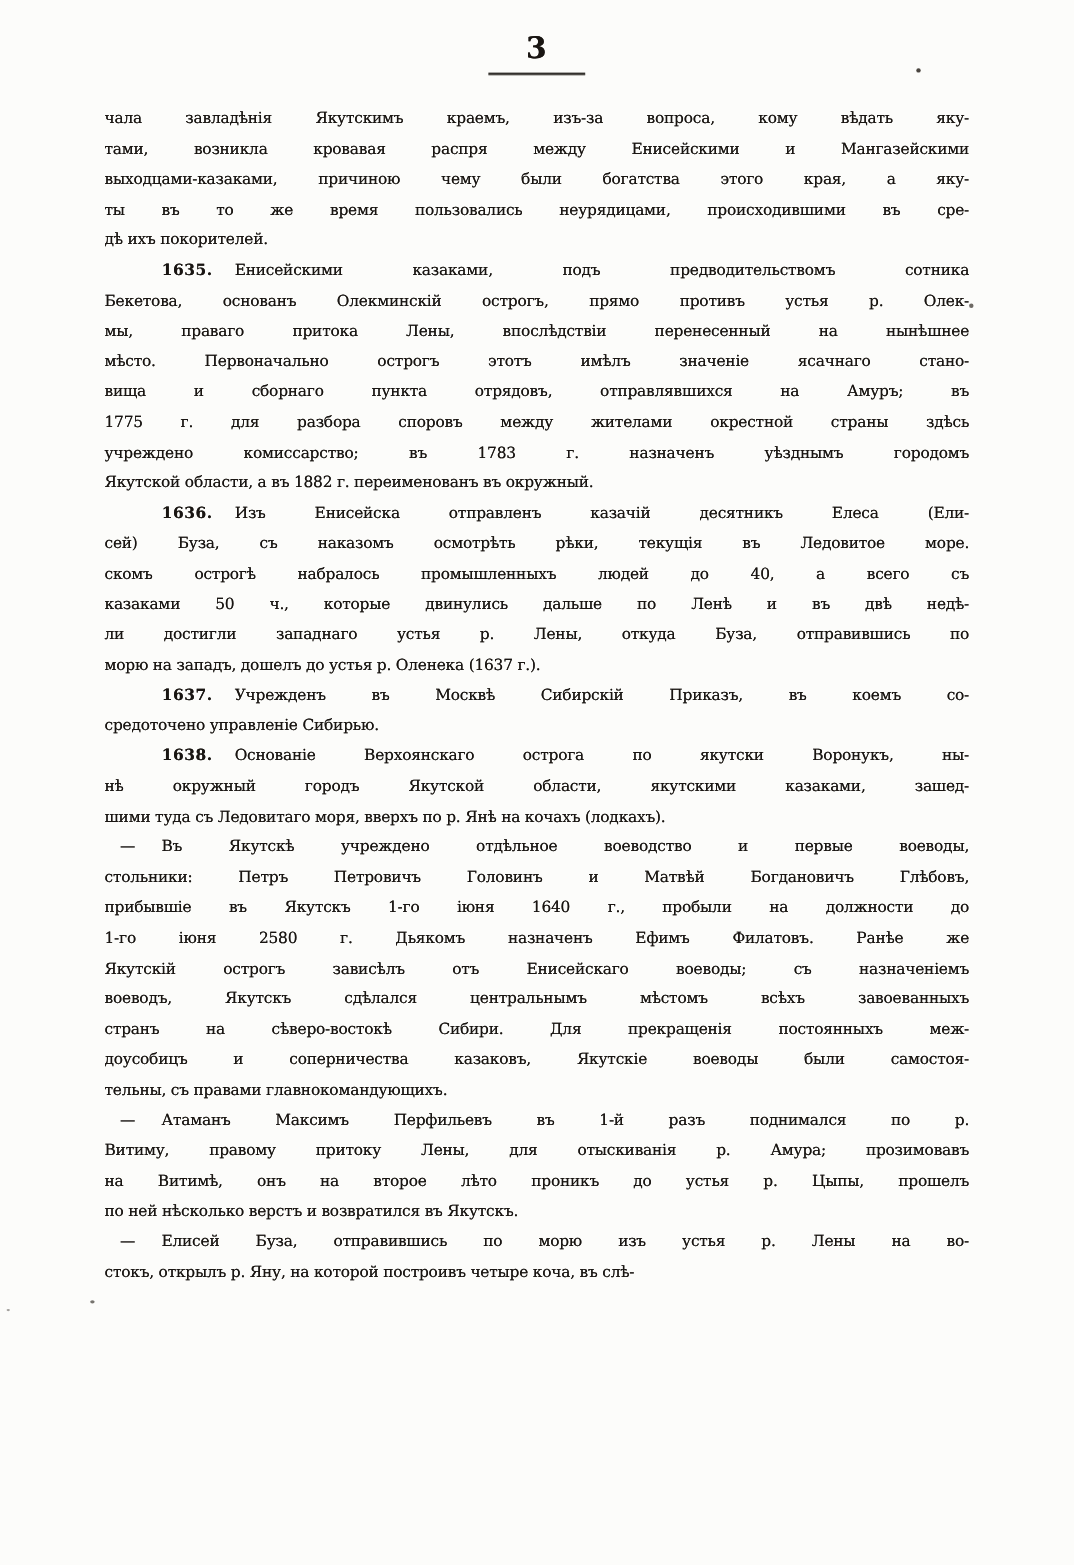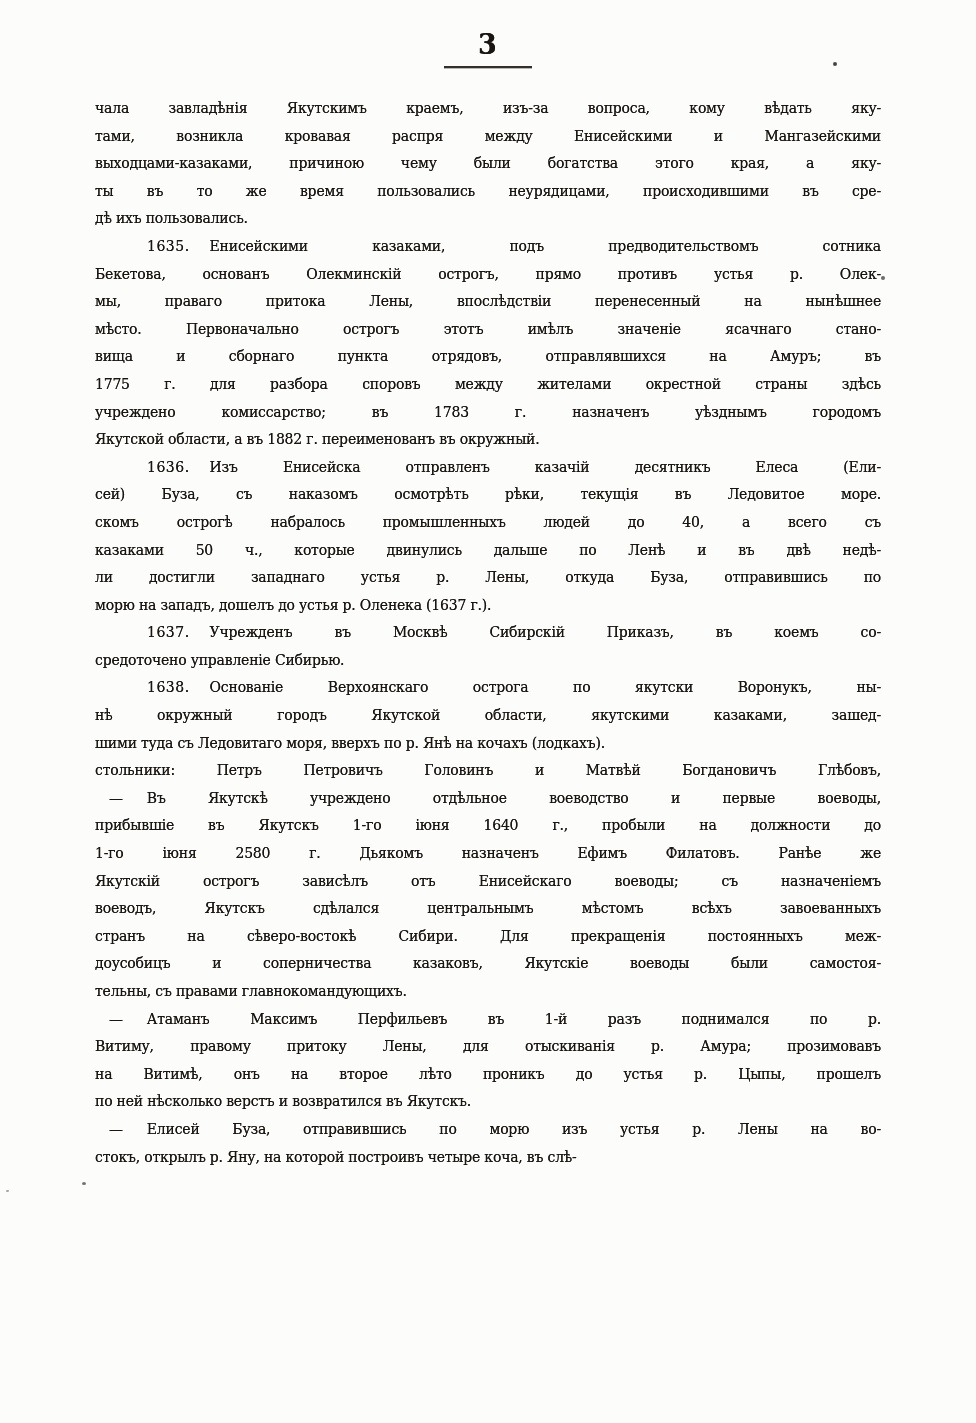--- a/index.html
+++ b/index.html
@@ -46,21 +46,21 @@
     text-align-last: justify;
     text-shadow: 0 0 0.6px rgba(25,22,18,0.85);
     white-space: normal;
   }
   .line.last {
     text-align-last: left;
   }
   .p-year .line.first { padding-left: 52px; }
   .p-dash .line.first { padding-left: 14px; }
   .label.year {
-    font-weight: normal;
+    font-weight: bold;
     margin-right: 20px;
     letter-spacing: 0.5px;
   }
   .label.dash {
     margin-right: 24px;
   }
   .scan-speck {
     position: absolute;
     background: #4a453f;
     border-radius: 50%;
@@ -78,21 +78,21 @@
     <div class="page-number">3</div>
     <div class="page-number-rule"></div>
   </header>
 
   <article class="text-block">
       <div class="para p-plain">
         <div class="line first">чала завладѣнія Якутскимъ краемъ, изъ-за вопроса, кому вѣдать яку-</div>
         <div class="line">тами, возникла кровавая распря между Енисейскими и Мангазейскими</div>
         <div class="line">выходцами-казаками, причиною чему были богатства этого края, а яку-</div>
         <div class="line">ты въ то же время пользовались неурядицами, происходившими въ сре-</div>
-        <div class="line last">дѣ ихъ пользовались.</div>
+        <div class="line last">дѣ ихъ покорителей.</div>
       </div>
       <div class="para p-year">
         <div class="line first"><span class="label year">1635.</span>Енисейскими казаками, подъ предводительствомъ сотника</div>
         <div class="line">Бекетова, основанъ Олекминскій острогъ, прямо противъ устья р. Олек-</div>
         <div class="line">мы, праваго притока Лены, впослѣдствіи перенесенный на нынѣшнее</div>
         <div class="line">мѣсто. Первоначально острогъ этотъ имѣлъ значеніе ясачнаго стано-</div>
         <div class="line">вища и сборнаго пункта отрядовъ, отправлявшихся на Амуръ; въ</div>
         <div class="line">1775 г. для разбора споровъ между жителами окрестной страны здѣсь</div>
         <div class="line">учреждено комиссарство; въ 1783 г. назначенъ уѣзднымъ городомъ</div>
         <div class="line last">Якутской области, а въ 1882 г. переименованъ въ окружный.</div>
@@ -108,22 +108,22 @@
       <div class="para p-year">
         <div class="line first"><span class="label year">1637.</span>Учрежденъ въ Москвѣ Сибирскій Приказъ, въ коемъ со-</div>
         <div class="line last">средоточено управленіе Сибирью.</div>
       </div>
       <div class="para p-year">
         <div class="line first"><span class="label year">1638.</span>Основаніе Верхоянскаго острога по якутски Воронукъ, ны-</div>
         <div class="line">нѣ окружный городъ Якутской области, якутскими казаками, зашед-</div>
         <div class="line last">шими туда съ Ледовитаго моря, вверхъ по р. Янѣ на кочахъ (лодкахъ).</div>
       </div>
       <div class="para p-dash">
+        <div class="line first"><span class="label dash">—</span>Въ Якутскѣ учреждено отдѣльное воеводство и первые воеводы,</div>
         <div class="line">стольники: Петръ Петровичъ Головинъ и Матвѣй Богдановичъ Глѣбовъ,</div>
-        <div class="line first"><span class="label dash">—</span>Въ Якутскѣ учреждено отдѣльное воеводство и первые воеводы,</div>
         <div class="line">прибывшіе въ Якутскъ 1-го іюня 1640 г., пробыли на должности до</div>
         <div class="line">1-го іюня 2580 г. Дьякомъ назначенъ Ефимъ Филатовъ. Ранѣе же</div>
         <div class="line">Якутскій острогъ зависѣлъ отъ Енисейскаго воеводы; съ назначеніемъ</div>
         <div class="line">воеводъ, Якутскъ сдѣлался центральнымъ мѣстомъ всѣхъ завоеванныхъ</div>
         <div class="line">странъ на сѣверо-востокѣ Сибири. Для прекращенія постоянныхъ меж-</div>
         <div class="line">доусобицъ и соперничества казаковъ, Якутскіе воеводы были самостоя-</div>
         <div class="line last">тельны, съ правами главнокомандующихъ.</div>
       </div>
       <div class="para p-dash">
         <div class="line first"><span class="label dash">—</span>Атаманъ Максимъ Перфильевъ въ 1-й разъ поднимался по р.</div>

